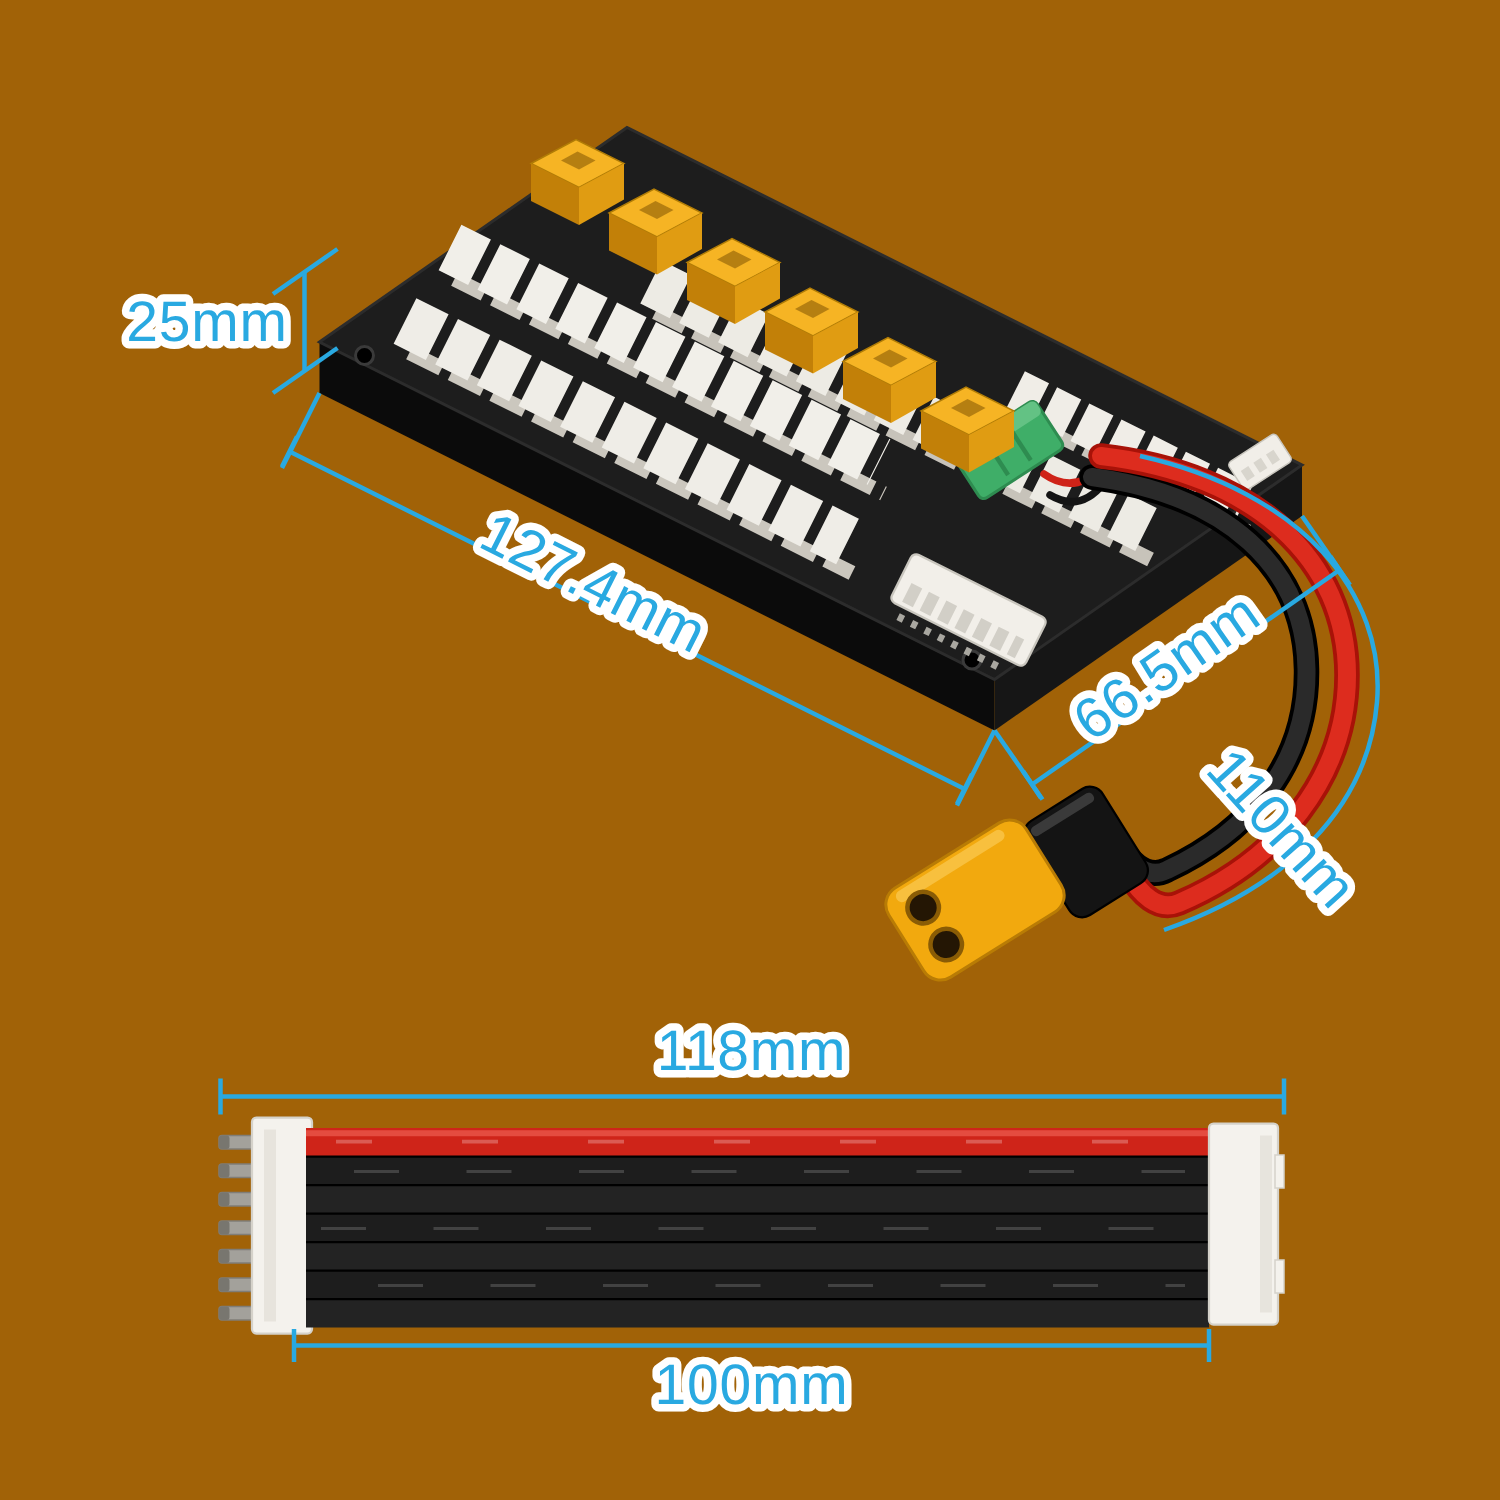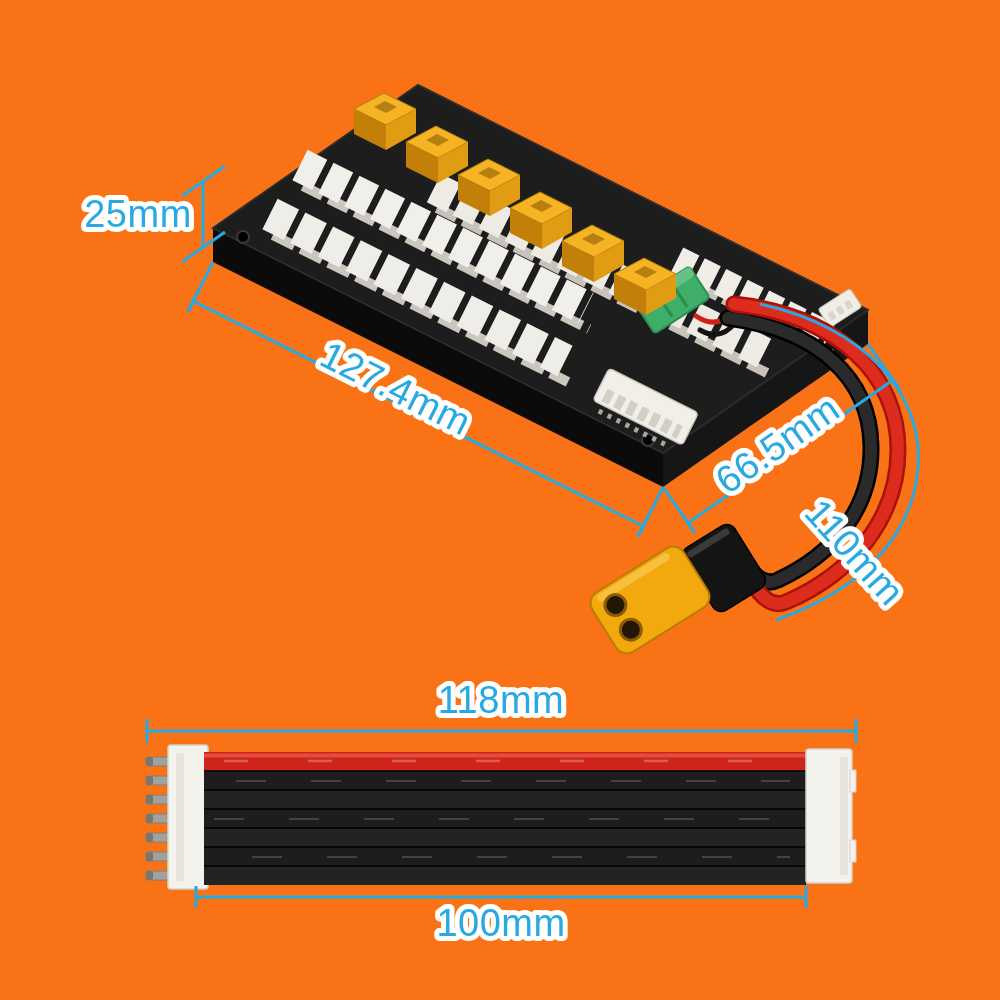--- a/index.html
+++ b/index.html
@@ -1,16 +1,16 @@
 <!DOCTYPE html>
 <html><head>
 <meta charset="utf-8">
 <style>
   html,body{margin:0;padding:0;background:#fff;}
-  .canvas{position:relative;width:1000px;height:1000px;background:#f97316;overflow:hidden;}
+  .canvas{position:relative;width:1000px;height:1000px;background:#a16207;overflow:hidden;}
   svg{display:block;}
   .dim{
     font-family:"Liberation Sans", sans-serif;
     font-size:38px;
     letter-spacing:0.5px;
     fill:#29A9E1;
     stroke:#ffffff;
     stroke-width:10px;
     paint-order:stroke;
     stroke-linejoin:round;

